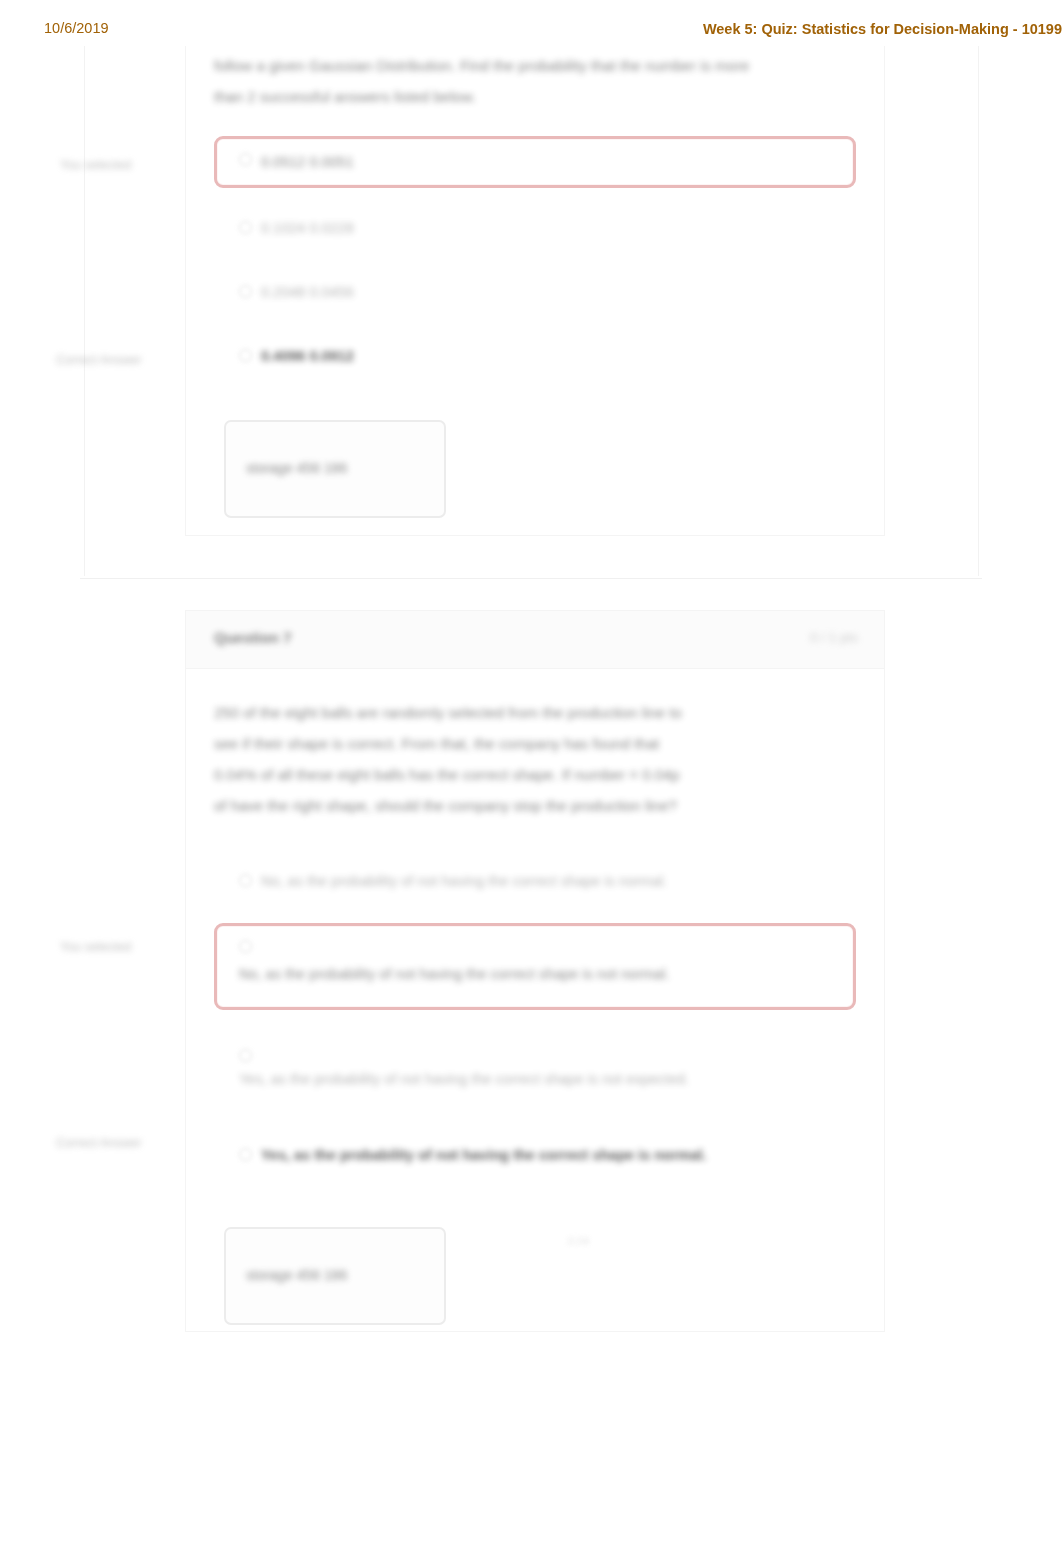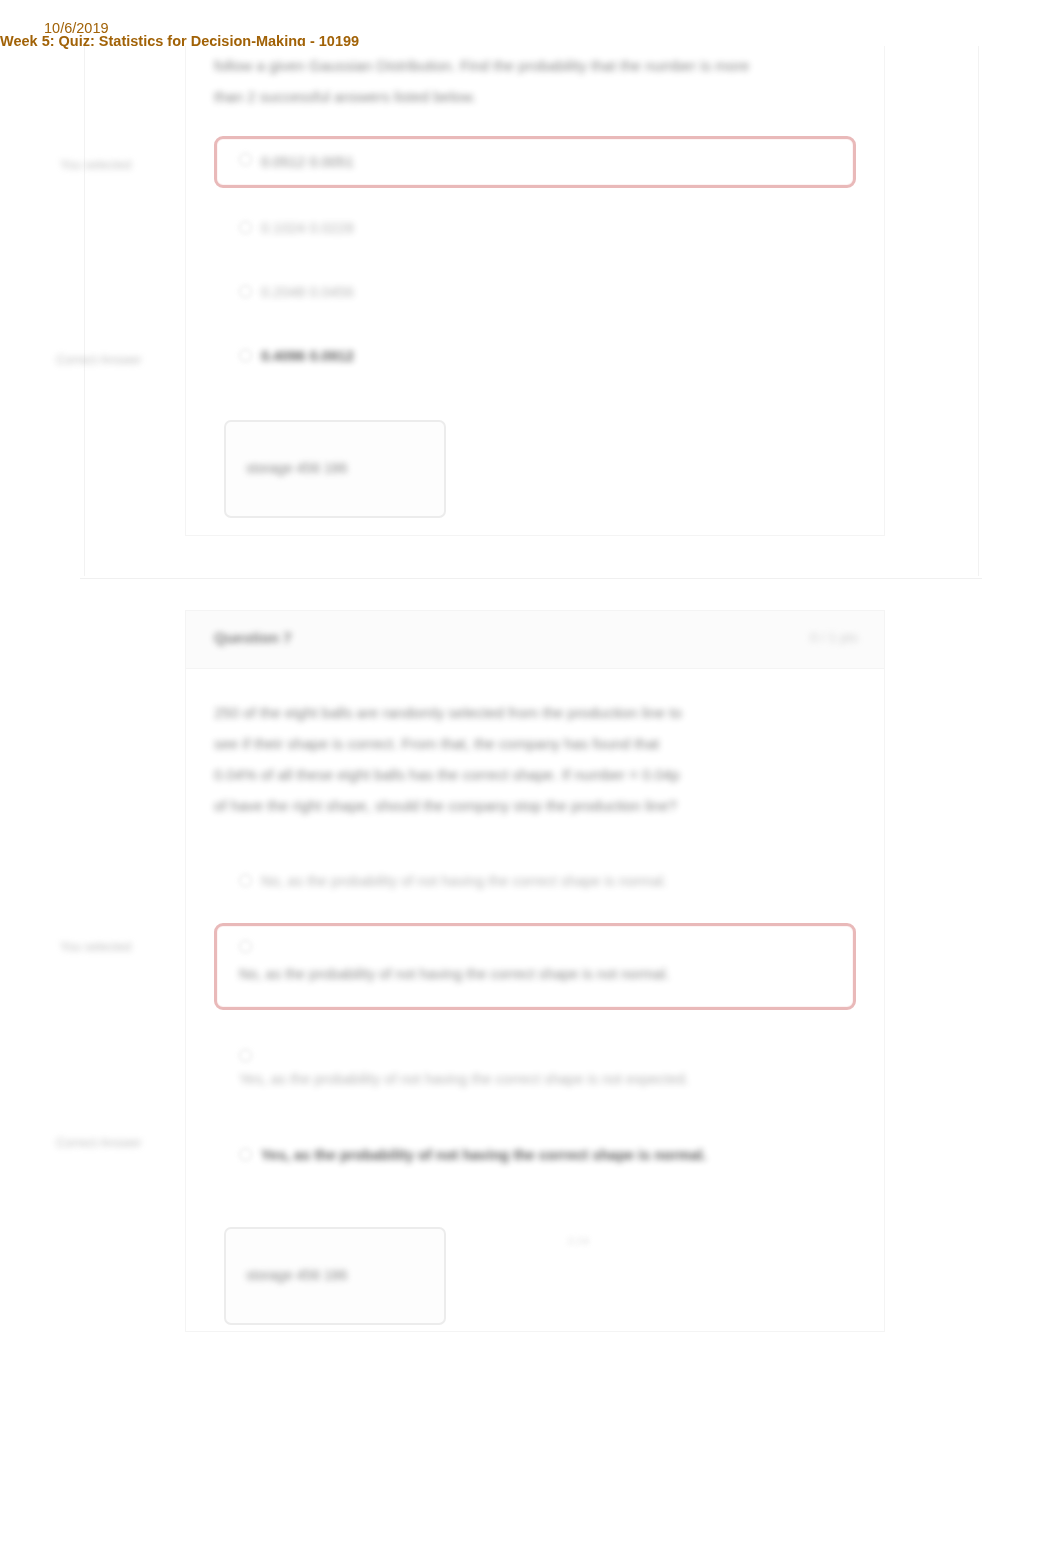--- a/index.html
+++ b/index.html
@@ -28,23 +28,23 @@
   }
   .print-header .hdr-date {
     position: absolute;
     left: 44px;
     top: 0;
     white-space: nowrap;
   }
   .print-header .hdr-title {
     position: absolute;
     left: 0;
-    top: 13px;
+    top: 1px;
     width: 1062px;
-    text-align: left;
+    text-align: right;
     font-weight: bold;
     white-space: nowrap;
   }
 
   
   .sheet {
     position: absolute;
     left: 80px;
     width: 902px;
     background: #ffffff;

